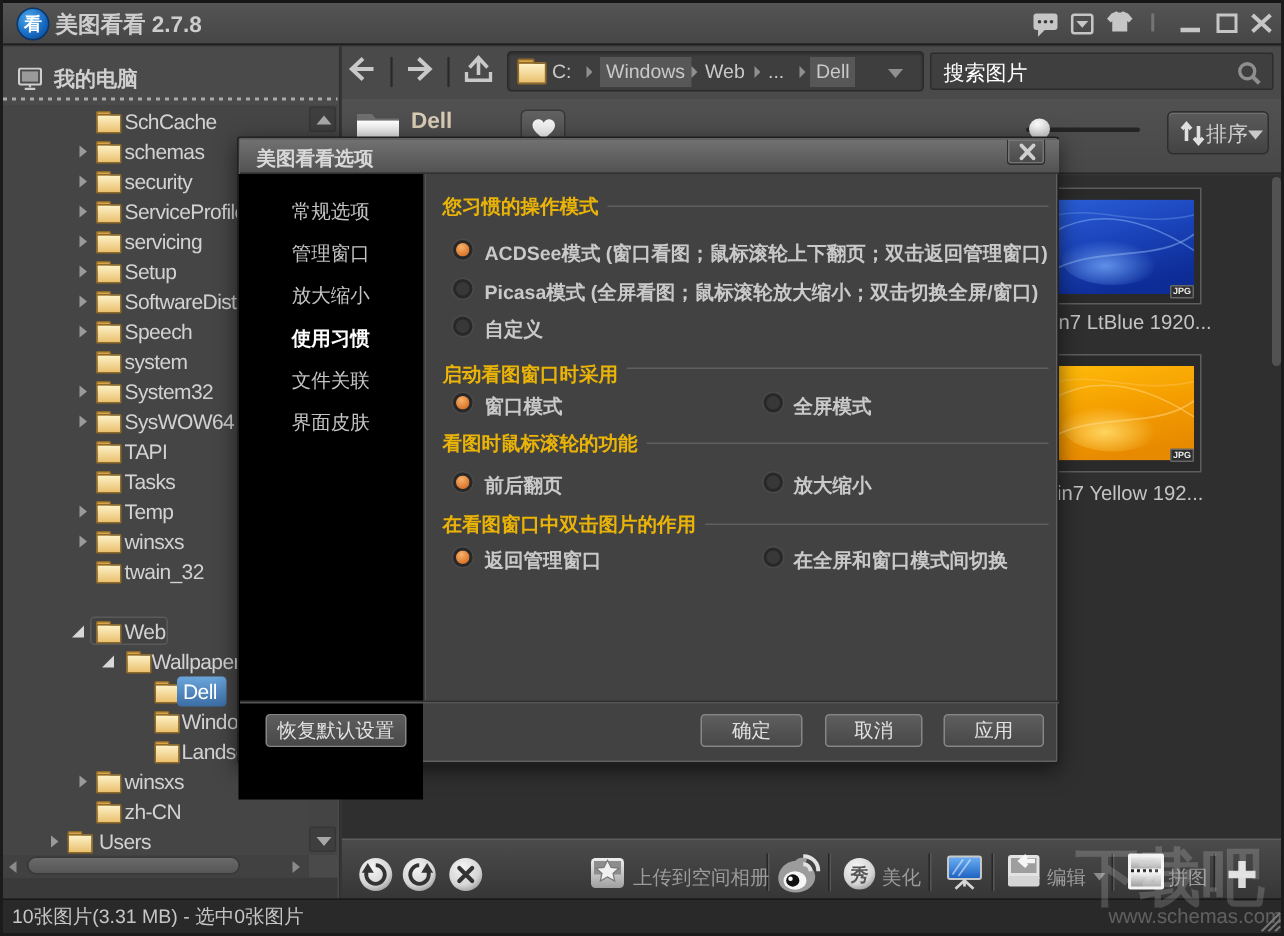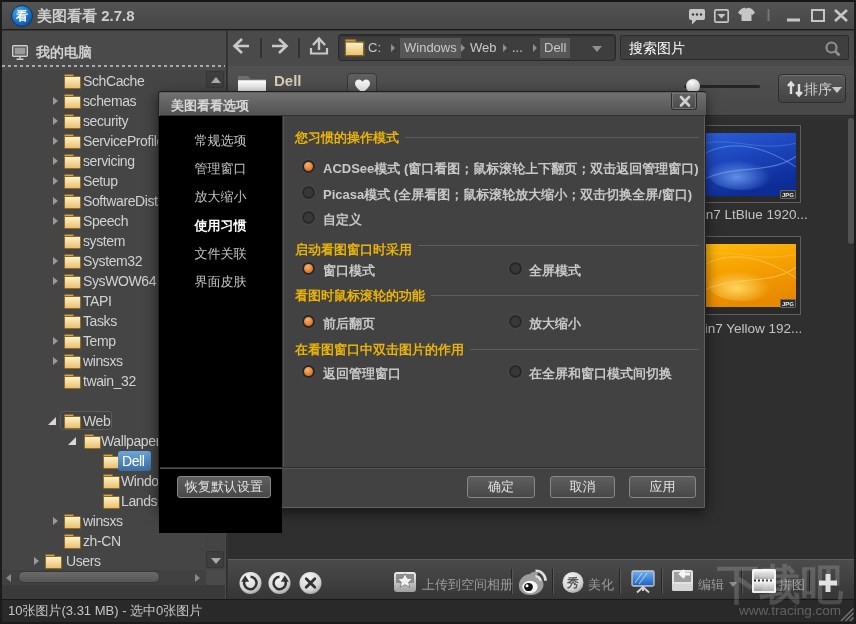--- a/index.html
+++ b/index.html
@@ -488,19 +488,19 @@
   <div class="radio" style="left:350px;top:273px"></div>
   <div class="rlabel" style="left:370px;top:273px">在全屏和窗口模式间切换</div>
   <div id="dlgbsep"></div>
   <div class="dlgbtn" style="left:18px;width:94px">恢复默认设置</div>
   <div class="dlgbtn" style="left:308px;width:68px">确定</div>
   <div class="dlgbtn" style="left:391px;width:65px">取消</div>
   <div class="dlgbtn" style="left:470px;width:67px">应用</div>
 </div>
 
 <div id="wm1">下载吧</div>
-<div id="wm2">www.tracing.com</div>
+<div id="wm2">www.schemas.com</div>
 <div style="position:absolute;left:0;top:0;width:2px;height:624px;background:#1b1b1b;z-index:95"></div>
 <div style="position:absolute;right:0;top:0;width:2px;height:624px;background:#1b1b1b;z-index:95"></div>
 <div style="position:absolute;left:0;top:622px;width:856px;height:2px;background:#1b1b1b;z-index:95"></div>
 <svg id="grip" width="14" height="13" viewBox="0 0 14 13">
   <path d="M13.5,0.5 L1,13 M13.5,5 L5.5,13 M13.5,9.5 L10,13" stroke="#787878" stroke-width="1.4" fill="none"></path>
 </svg>
 
 </body></html>

